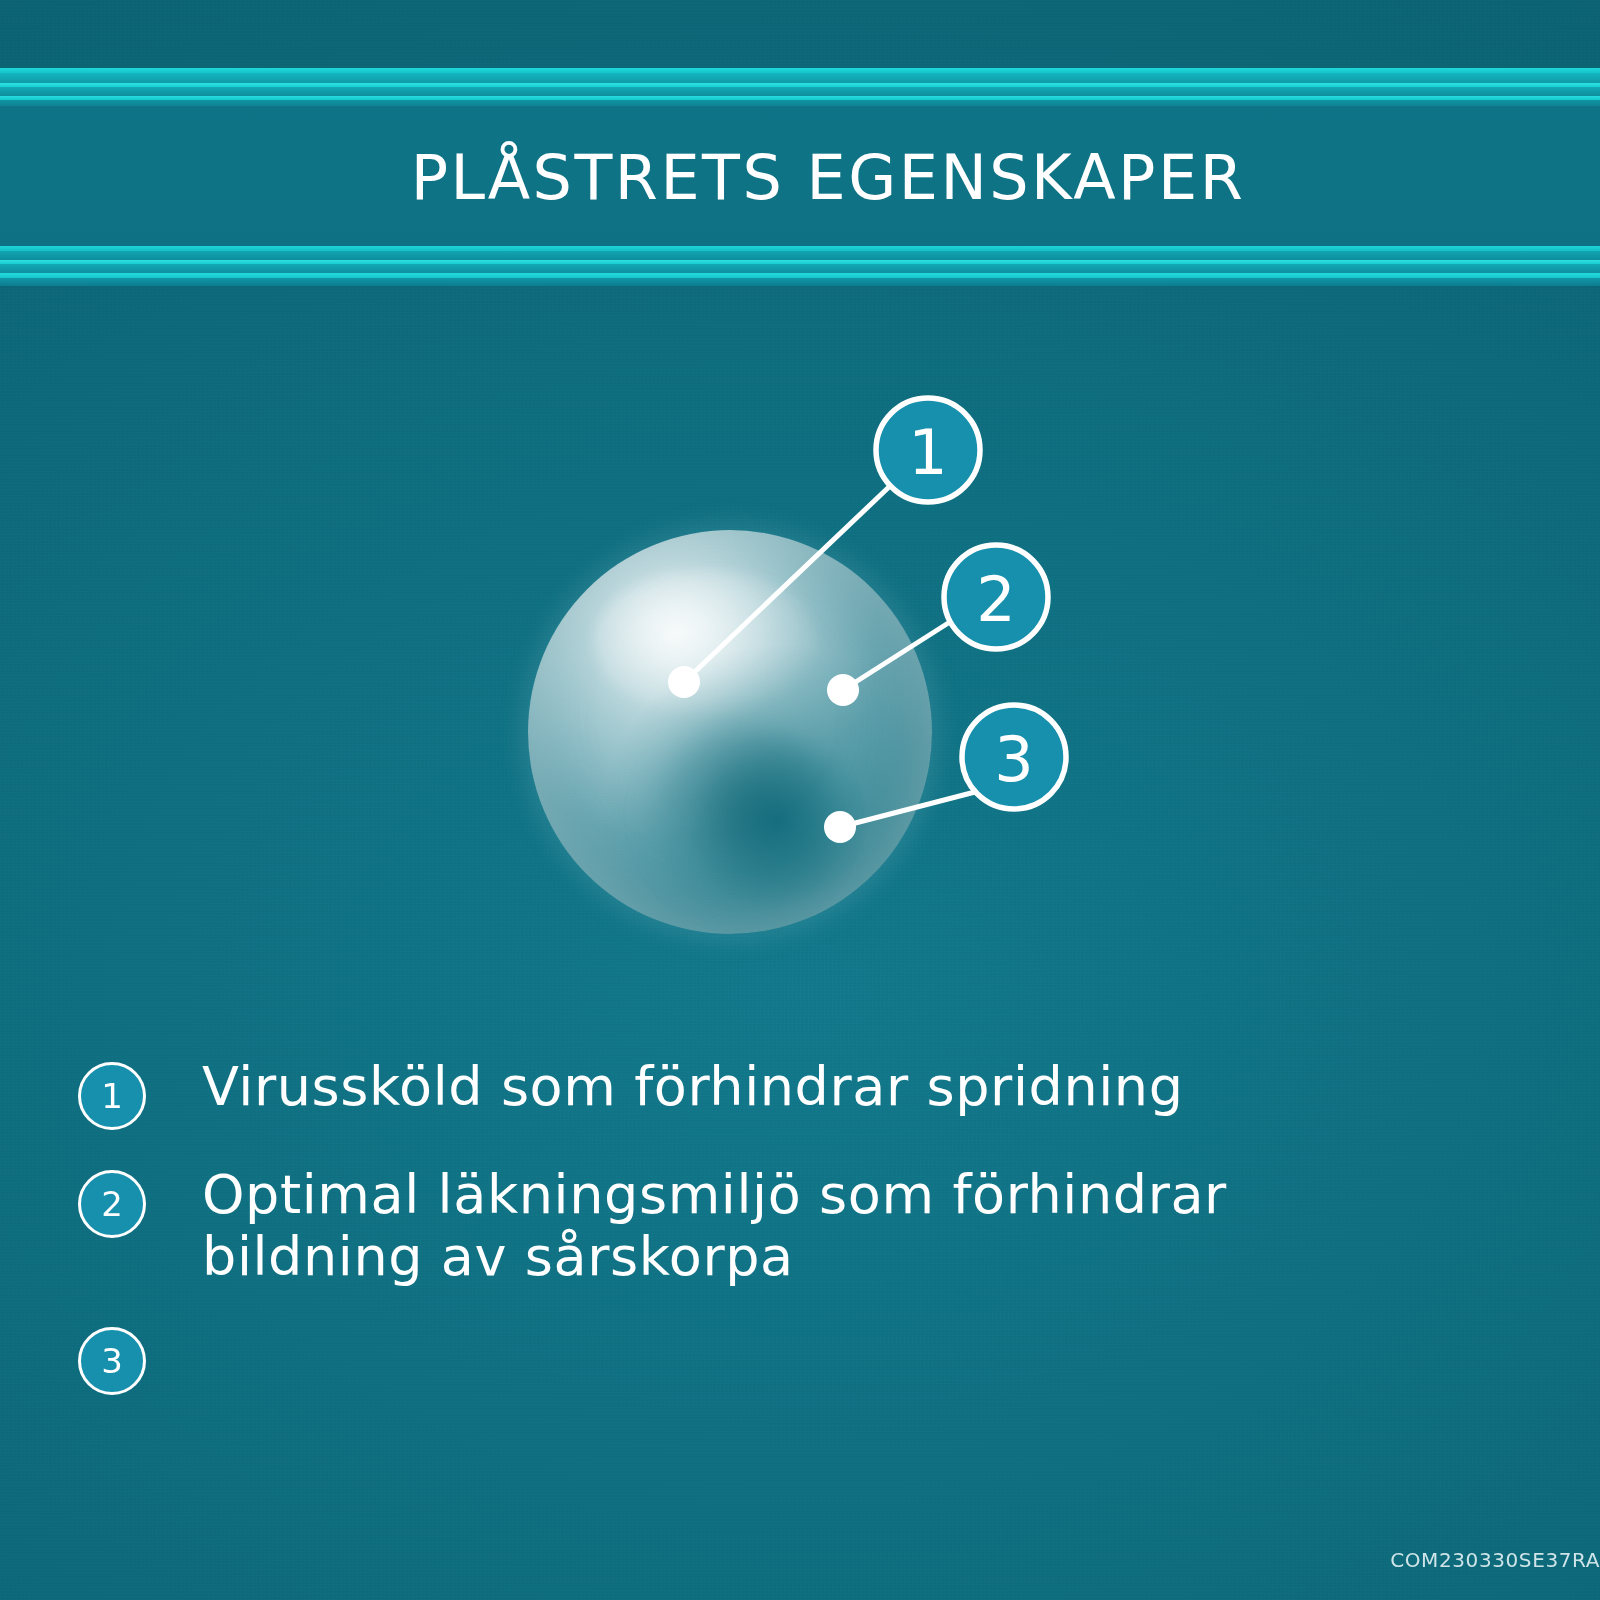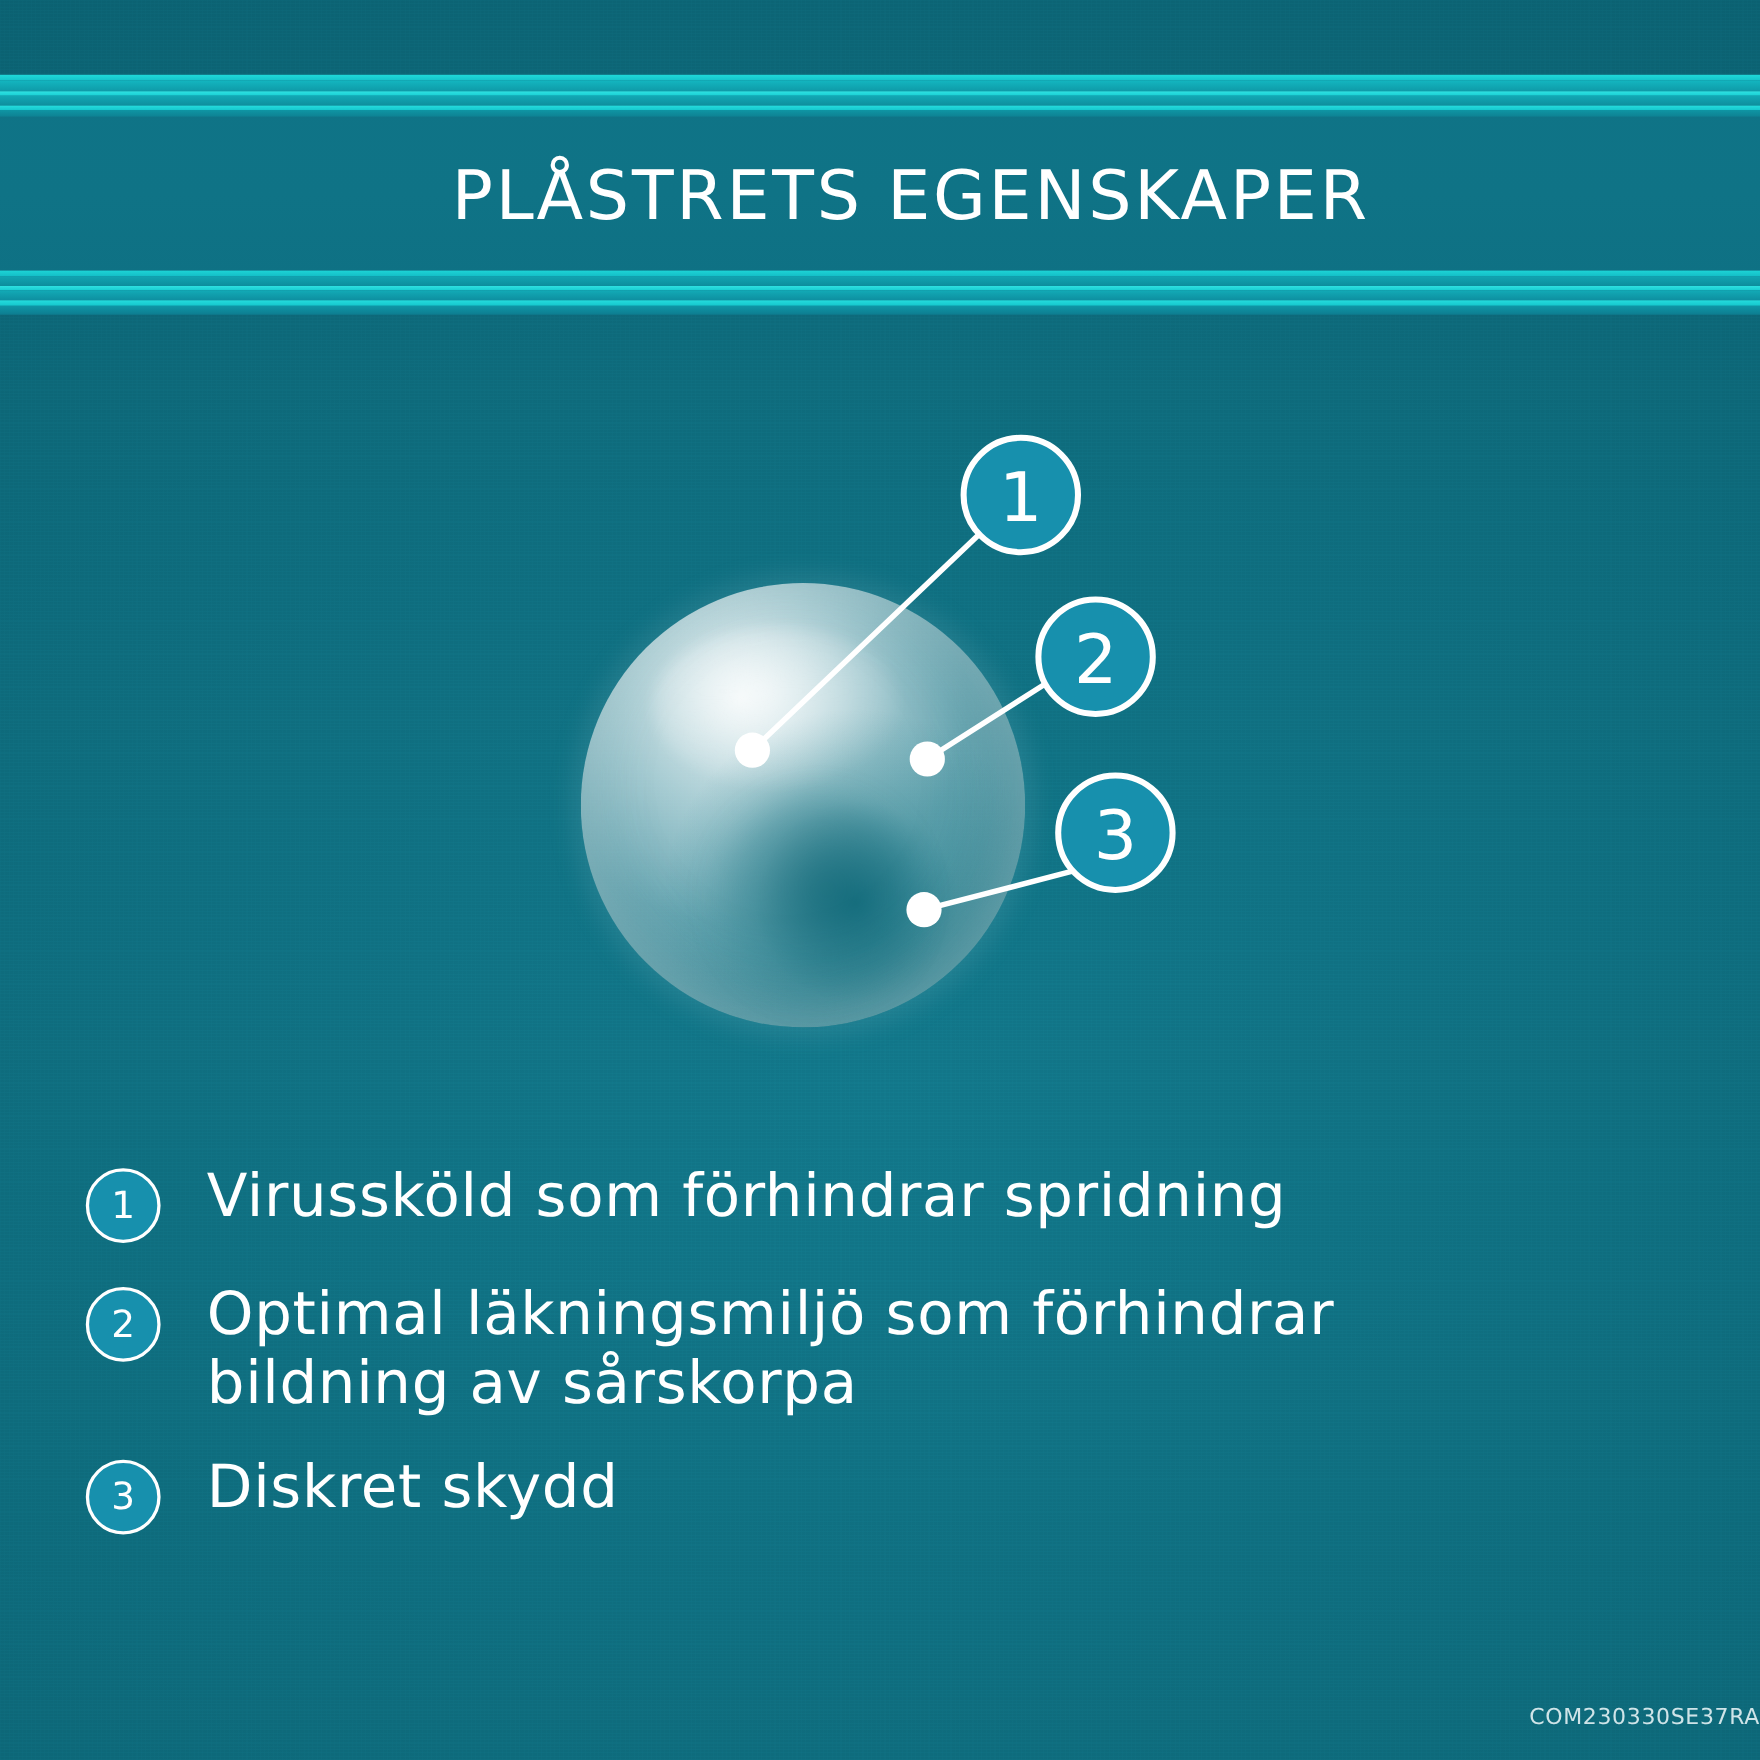--- a/index.html
+++ b/index.html
@@ -173,21 +173,21 @@
     box-sizing: border-box;
     color: #ffffff;
     font-family: "DejaVu Sans", sans-serif;
     font-size: 34px;
     display: flex;
     align-items: center;
     justify-content: center;
     margin-top: 6px;
   }
   .item-text {
-    margin-left: 42px;
+    margin-left: 56px;
     color: #ffffff;
     font-family: "DejaVu Sans", sans-serif;
     font-size: 54px;
     line-height: 1.14;
     letter-spacing: .6px;
     font-weight: 400;
   }
   .item-2 .item-text { max-width: 1240px; }
 
   
@@ -267,20 +267,19 @@
       <div class="item-text">Virussköld som förhindrar spridning</div>
     </div>
 
     <div class="list-item item-2">
       <div class="badge">2</div>
       <div class="item-text">Optimal läkningsmiljö som förhindrar bildning av sårskorpa</div>
     </div>
 
     <div class="list-item item-3">
       <div class="badge">3</div>
-      <div class="item-text">Diskret skydd</div>
     </div>
 
   </div>
 
   <div class="footer-code">COM230330SE37RA</div>
 
 </div>
 
 </body></html>

